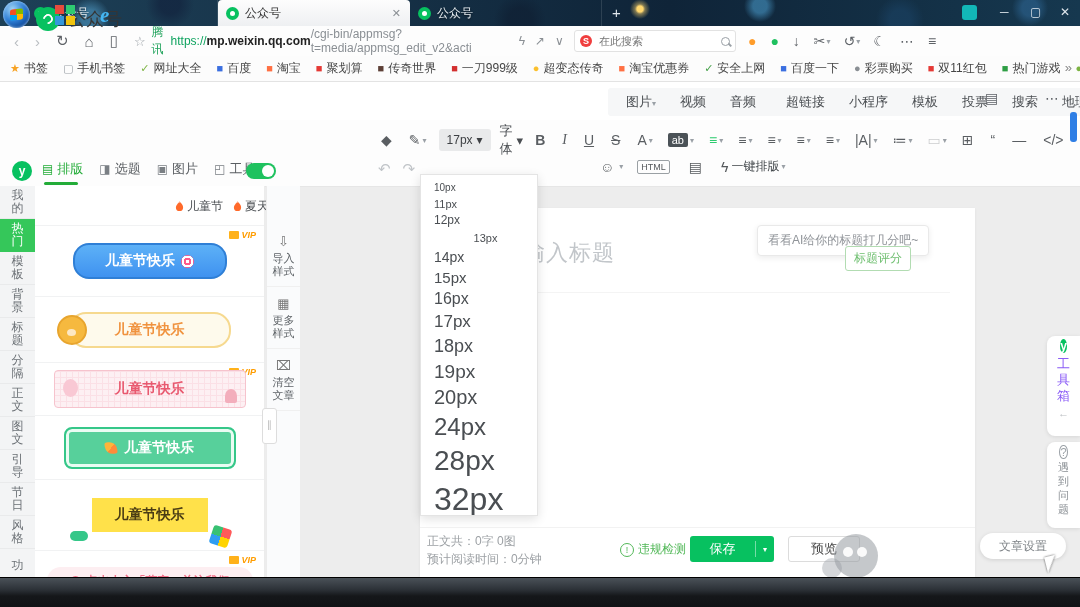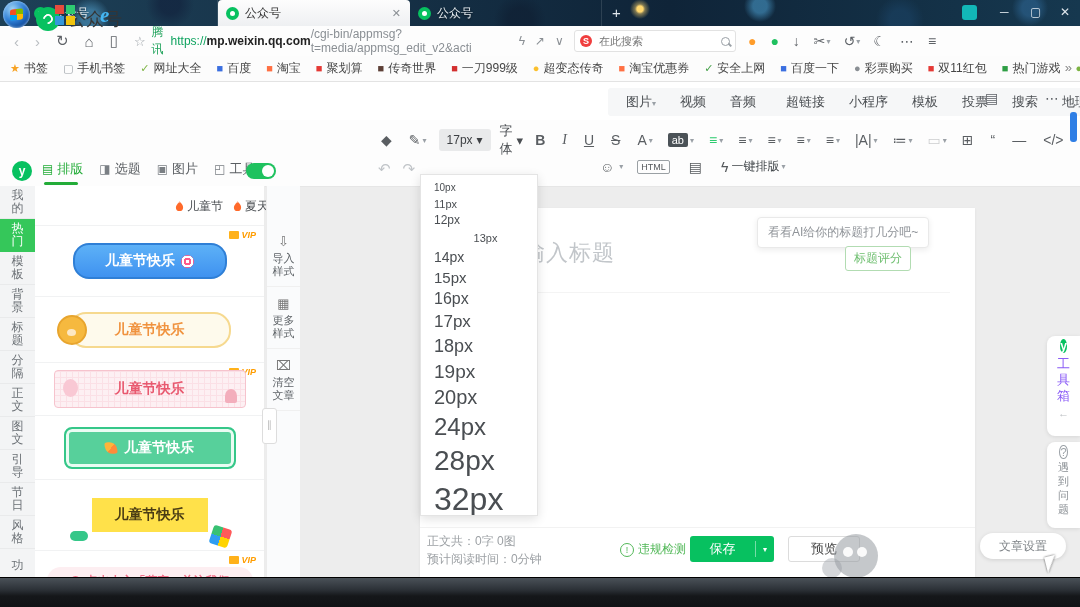--- a/index.html
+++ b/index.html
@@ -159,21 +159,21 @@
   .actbtn{padding:9px 0 8px;text-align:center;border-bottom:1px solid #f0f0f0;}
   .actbtn .aic{display:block;font-size:13px;color:#777;margin-bottom:3px;}
   .actbtn .alb{display:block;width:24px;margin:0 auto;font-size:11px;line-height:13px;color:#5f6468;word-break:break-all;}
   #collapse{left:262px;top:408px;width:13px;height:34px;background:#fff;border:1px solid #ddd;border-radius:3px;
             color:#bbb;font-size:10px;text-align:center;line-height:32px;}
 
   
   #maincard{left:420px;top:208px;width:555px;height:369px;background:#fff;box-shadow:0 1px 3px rgba(0,0,0,.06);}
   #title-ph{left:500px;top:238px;font-size:22px;color:#c2c6ca;letter-spacing:1px;z-index:1;}
   #title-div{left:445px;top:292px;width:505px;height:1px;background:#f4f4f4;}
-  #tooltip{left:757px;top:217px;background:#fff;border:1px solid #e9e9e9;border-radius:4px;box-shadow:0 2px 6px rgba(0,0,0,.08);
+  #tooltip{left:757px;top:225px;background:#fff;border:1px solid #e9e9e9;border-radius:4px;box-shadow:0 2px 6px rgba(0,0,0,.08);
            padding:6px 10px;font-size:12px;color:#8f9398;z-index:5;}
   #scorebtn{left:845px;top:246px;border:1px solid #b2dcb2;border-radius:3px;background:#fff;color:#6fbf70;
             font-size:12px;padding:3px 8px;z-index:5;}
   #stats1{left:427px;top:533px;font-size:12px;color:#9ca0a4;}
   #stats2{left:427px;top:551px;font-size:12px;color:#9ca0a4;}
   #footdiv{left:420px;top:527px;width:555px;height:1px;background:#f2f2f2;}
   #check{left:620px;top:541px;display:flex;align-items:center;gap:4px;color:#52b858;font-size:12px;}
   #check .ci{width:12px;height:12px;border:1px solid #52b858;border-radius:50%;font-size:9px;line-height:12px;text-align:center;}
   #savebtn{left:690px;top:536px;width:84px;height:26px;background:#07c160;border-radius:3px;color:#fff;font-size:13px;
            display:flex;align-items:center;z-index:6;}

